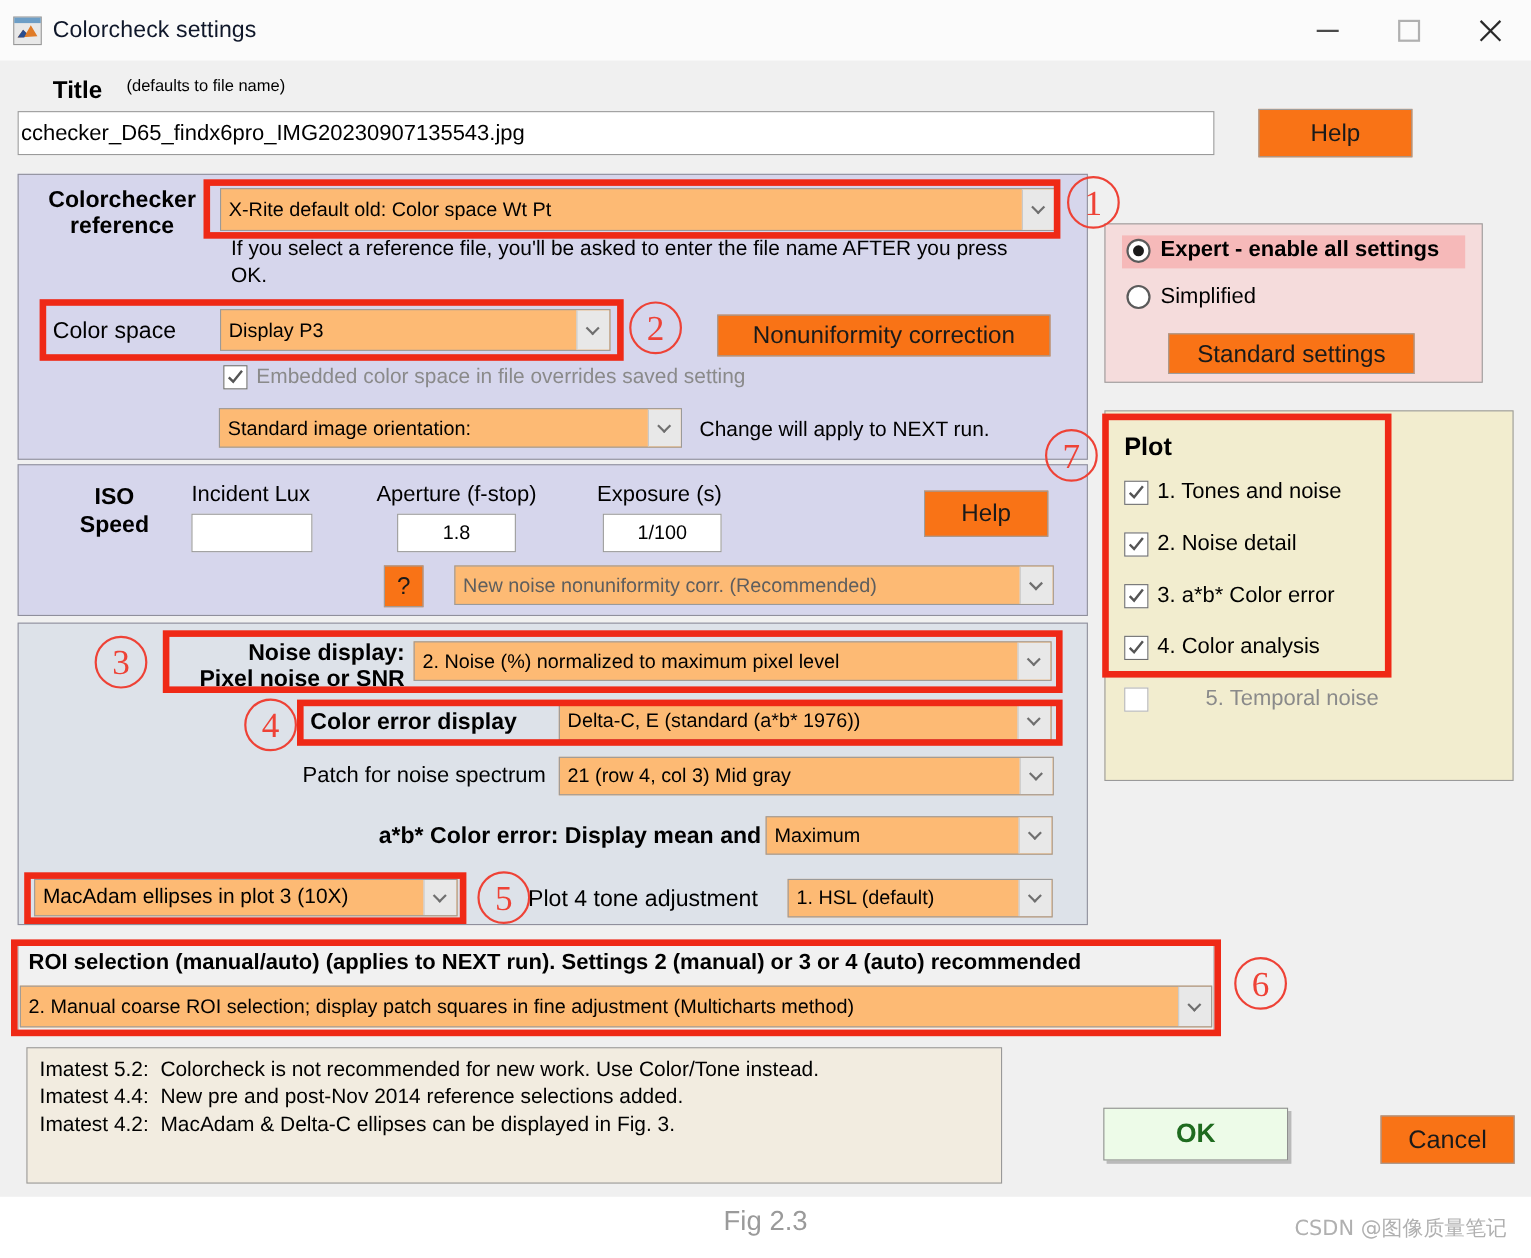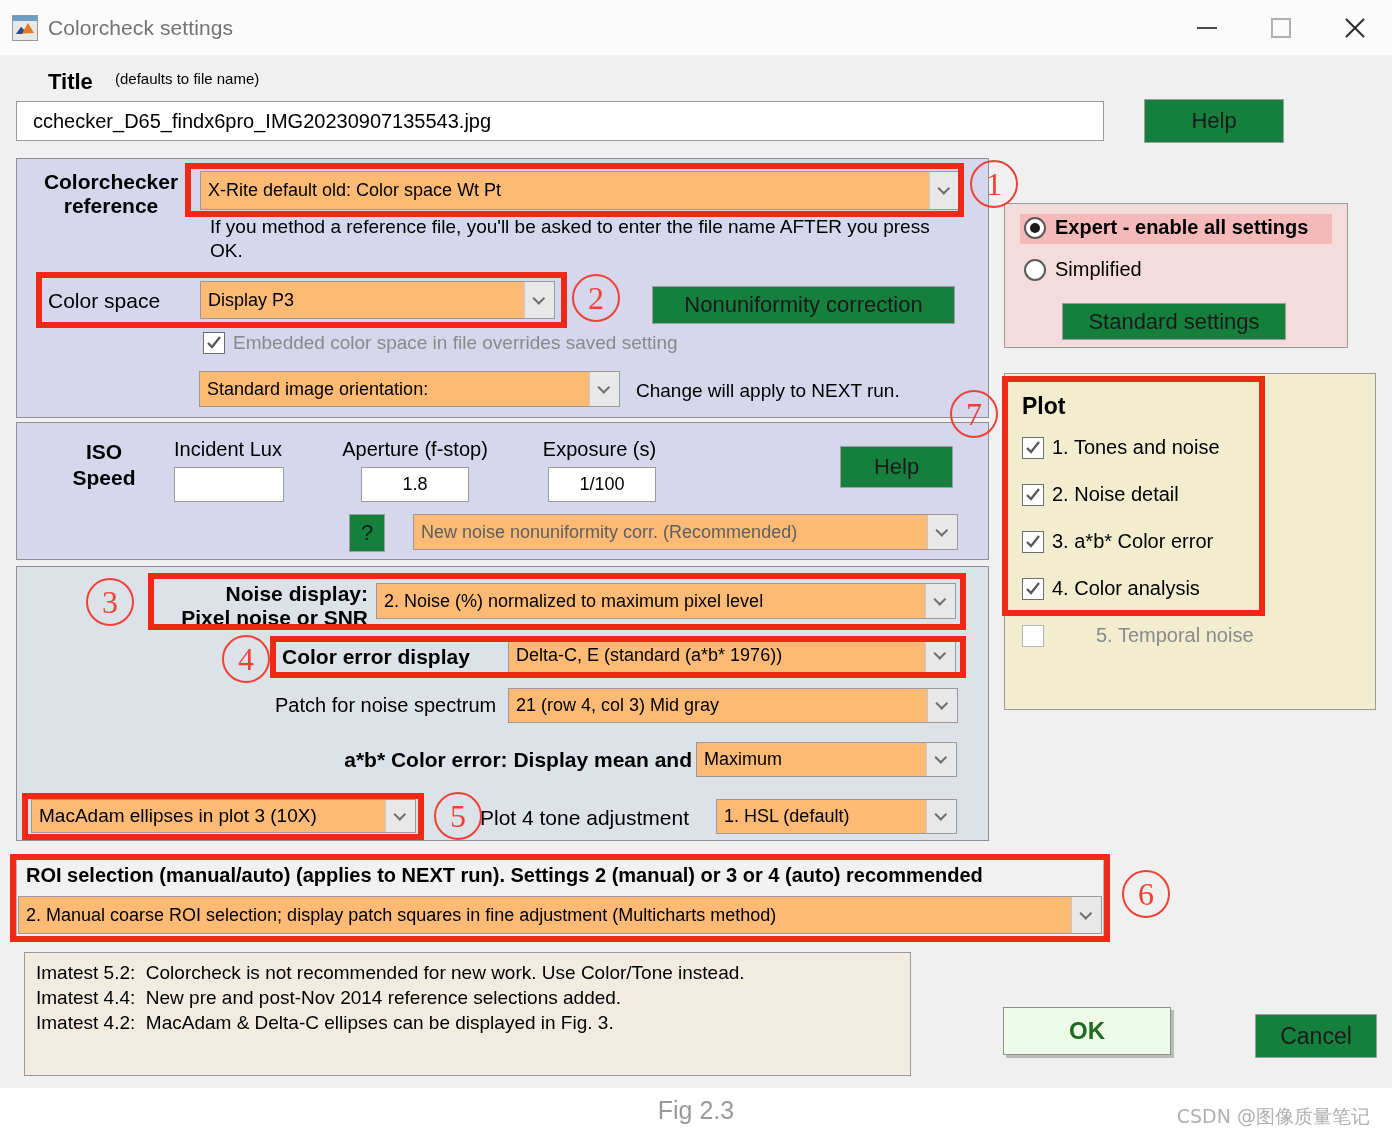--- a/index.html
+++ b/index.html
@@ -28,21 +28,21 @@
     width:26px; height:26px; margin-left:12px; margin-right:10px;
     background:#e8e8e8; border:1px solid #999;
     position:relative; flex:none;
   }
   #titlebar .app-icon::before {
     content:""; position:absolute; left:0; top:0; right:0; height:5px;
     background:#6d9ec6;
   }
   #titlebar .app-icon svg { position:absolute; left:2px; top:5px; }
   #titlebar .title-text {
-    font-size:21px; color:#737373; letter-spacing:0.1px;text-align:right;
+    font-size:21px; color:#0f172a; letter-spacing:0.1px;text-align:right;
   }
   #winbtns { position:absolute; right:0; top:0; height:55px; display:flex; }
   #winbtns .wb {
     width:74px; height:55px; display:flex; align-items:center; justify-content:center;
   }
   #winbtns .wb svg { display:block; }
 
   
   .panel {
     position:absolute;
@@ -61,21 +61,21 @@
   .lbl.c { text-align:center; }
   .lbl.r { text-align:right; }
 
   .textfield {
     position:absolute;
     background:#ffffff;
     border:1px solid #9a9a9a;
     font-size:18px;
     color:#000;
     display:flex; align-items:center;
-    padding-left:16px;
+    padding-left:2px;
     white-space:nowrap; overflow:hidden;
   }
   .textfield.ctr { justify-content:center; padding-left:0; }
 
   .combo {
     position:absolute;
     background:#fdba74;
     border:1px solid #9a9a9a;
     font-size:18px; color:#000;
     display:flex; align-items:center;
@@ -89,21 +89,21 @@
     display:flex; align-items:center; justify-content:center;
   }
   .combo .arrow i {
     display:block; width:9px; height:9px;
     border-left:2px solid #6f6f6f; border-bottom:2px solid #6f6f6f;
     transform:rotate(-45deg) translate(1px,-2px);
   }
 
   .btn {
     position:absolute;
-    background:#15803d;
+    background:#f97316;
     border:1px solid #9d9d9d;
     font-size:19px; color:#1a1a1a;
     display:flex; align-items:center; justify-content:center;
     white-space:nowrap;
   }
   .btn.green {
     background:#edfbe8; border:1px solid #8f8f8f;
     color:#1f6b1f; font-weight:bold; font-size:24px;
     box-shadow:3px 3px 0 rgba(120,120,120,0.45);
   }
@@ -201,21 +201,21 @@
   <div class="lbl b c" style="left:22px; top:170px; width:178px; font-size:21px;">Colorchecker</div>
   <div class="lbl b c" style="left:22px; top:194px; width:178px; font-size:21px;">reference</div>
 
   <div class="combo" style="left:200px; top:171px; width:760px; height:39px;">
     <span>X-Rite default old: Color space Wt Pt</span>
     <span class="arrow">
         <i></i>
       </span>
   </div>
 
-  <div class="lbl" style="left:210px; top:215px; width:740px; font-size:19px; white-space:pre-line; line-height:1.25;">If you method a reference file, you'll be asked to enter the file name AFTER you press
+  <div class="lbl" style="left:210px; top:215px; width:740px; font-size:19px; white-space:pre-line; line-height:1.25;">If you select a reference file, you'll be asked to enter the file name AFTER you press
 OK.</div>
 
   <div class="lbl" style="left:48px; top:289px; font-size:21px;">Color space</div>
   <div class="combo" style="left:200px; top:281px; width:355px; height:38px;">
     <span>Display P3</span>
     <span class="arrow">
         <i></i>
       </span>
   </div>
 

